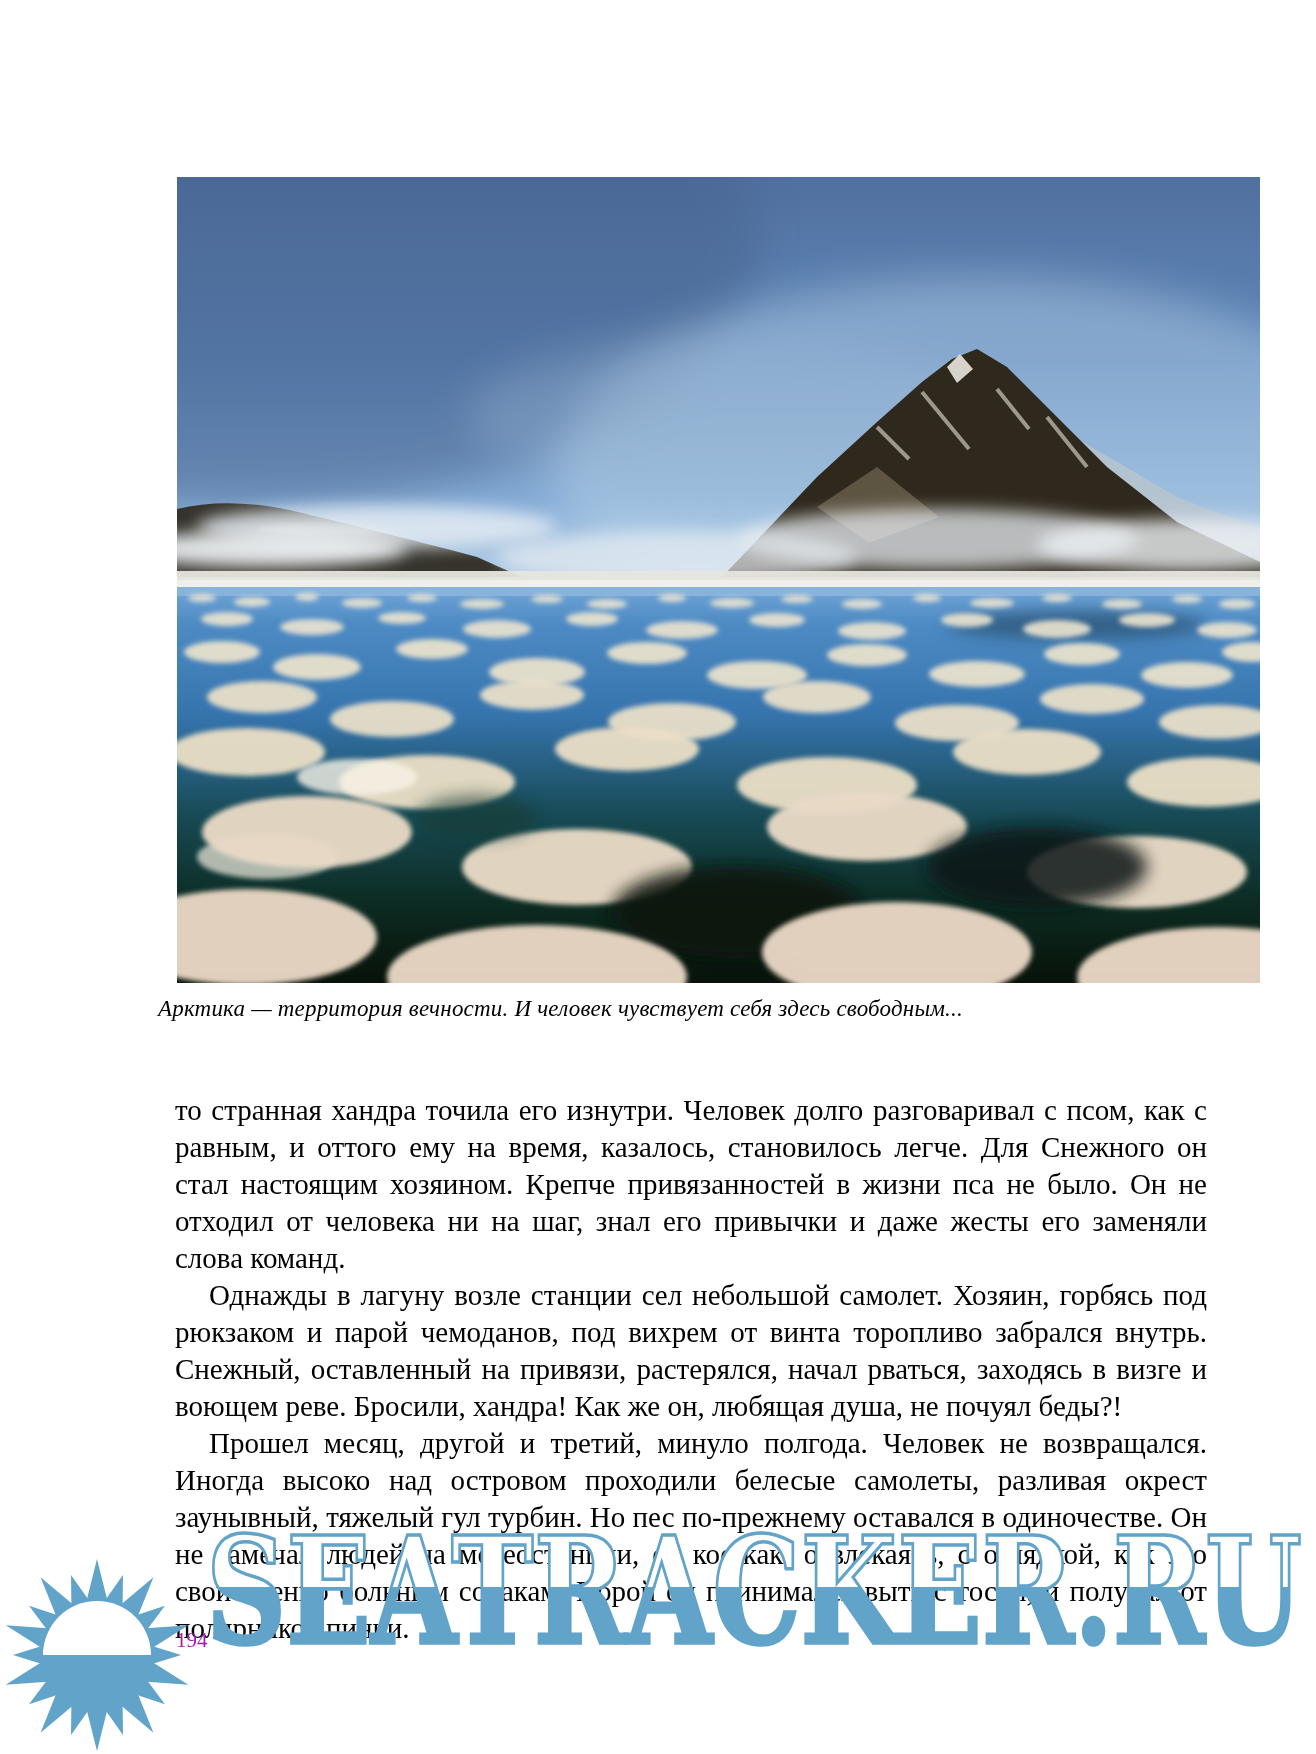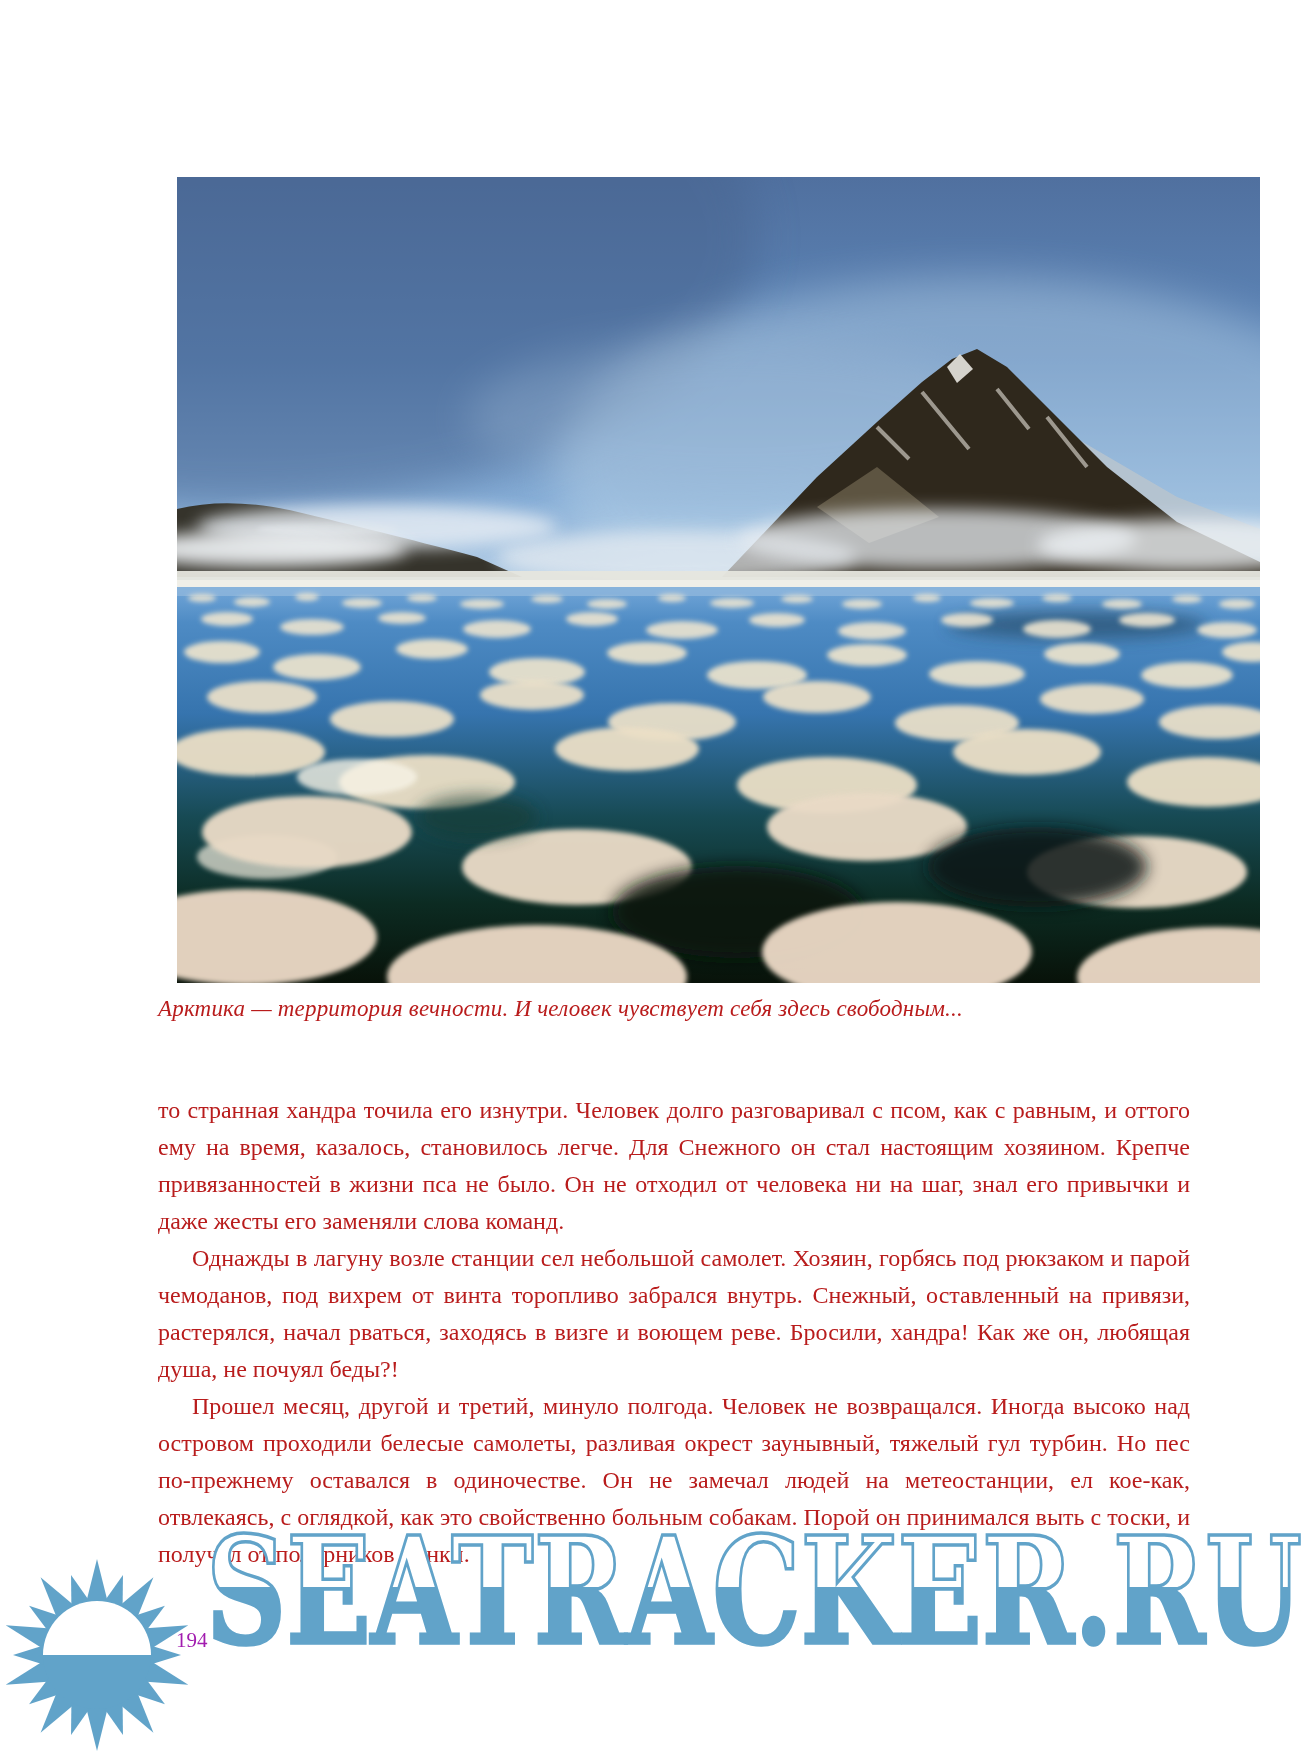--- a/index.html
+++ b/index.html
@@ -7,25 +7,25 @@
     position:relative; width:1316px; height:1754px; background:#ffffff;
     overflow:hidden; font-family:"Liberation Serif", serif;
   }
   .photo {
     position:absolute; left:177px; top:177px; width:1083px; height:806px;
     overflow:hidden; background:#5b83b4;
   }
   .photo svg { display:block; }
   .caption {
     position:absolute; left:158px; top:996px; width:1040px;
-    font-style:italic; font-size:23px; color:#b91c1c; letter-spacing:.2px;
+    font-style:italic; font-size:23px; color:#000000; letter-spacing:.2px;
   }
   .body-text {
-    position:absolute; left:158px; top:1092px; width:1032px;
-    font-size:24px; line-height:37px; color:#b91c1c; text-align:justify;
+    position:absolute; left:175px; top:1092px; width:1032px;
+    font-size:29px; line-height:37px; color:#000000; text-align:justify;
   }
   .body-text p { margin:0; }
   .body-text p.indent { text-indent:34px; }
   .page-number {
     position:absolute; left:176px; top:1628px;
     font-size:21px; color:#a21caf; z-index:3;
   }
   .sun-logo { position:absolute; left:-8px; top:1552px; z-index:2; }
   .wm-text { position:absolute; left:198px; top:1515px; z-index:1; }
 </style>

